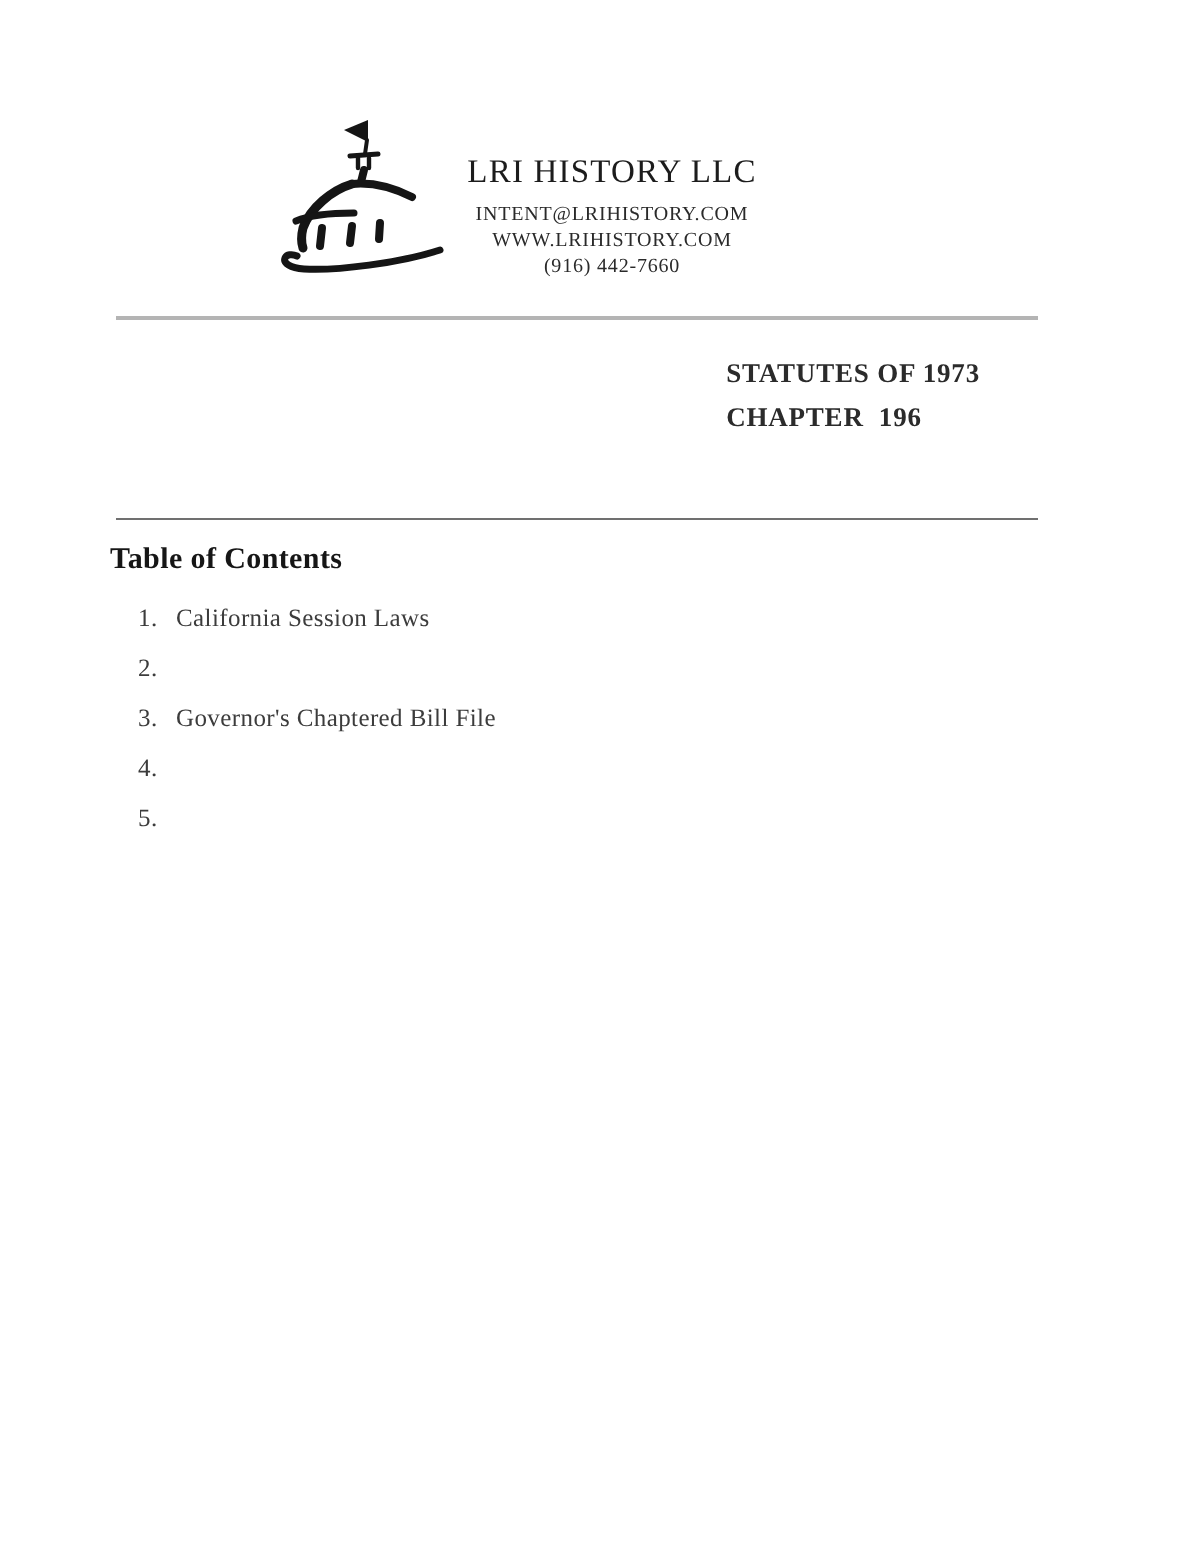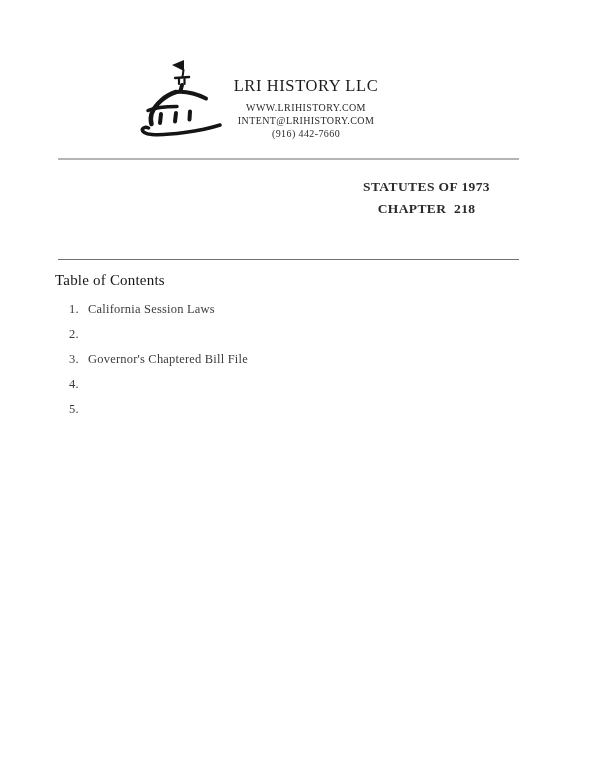--- a/index.html
+++ b/index.html
@@ -64,37 +64,37 @@
     width: 461px;
     height: 1px;
     background: #707070;
   }
 
   
   .reference-block {
     position: absolute;
     right: 110px;
     top: 176px;
-    text-align: center;
+    text-align: left;
   }
   .reference-line {
     font-weight: bold;
     font-size: 13.5px;
     letter-spacing: 0.4px;
     line-height: 22px;
     color: #2b2b2b;
     white-space: pre;
   }
 
   
   .toc-title {
     position: absolute;
     left: 55px;
     top: 272px;
-    font-weight: normal;
+    font-weight: bold;
     font-size: 15px;
     letter-spacing: 0.2px;
     color: #161616;
   }
   .toc-list {
     position: absolute;
     left: 69px;
     top: 302px;
     width: 400px;
   }
@@ -137,30 +137,30 @@
 
     <path d="M 21,56 L 20,65" stroke="#151515" stroke-width="4" fill="none" stroke-linecap="round"></path>
     <path d="M 36,55 L 35,63.5" stroke="#151515" stroke-width="4" fill="none" stroke-linecap="round"></path>
     <path d="M 50,53.5 L 49.5,61.5" stroke="#151515" stroke-width="4" fill="none" stroke-linecap="round"></path>
 
     <path d="M 80,67 C 60,73.5 28,77.5 12,76.5 C 5,76 1.5,73.5 2.5,71 C 3.2,69.3 6,68.8 8.5,70" stroke="#151515" stroke-width="3.5" fill="none" stroke-linecap="round"></path>
   </svg>
 
   <div class="header-text">
     <div class="company-name">LRI HISTORY LLC</div>
+    <div class="contact-line">INTENT@LRIHISTORY.COM</div>
     <div class="contact-line">WWW.LRIHISTORY.COM</div>
-    <div class="contact-line">INTENT@LRIHISTORY.COM</div>
     <div class="contact-line">(916) 442-7660</div>
   </div>
 
   <div class="rule-top"></div>
 
   <div class="reference-block">
     <div class="reference-line">STATUTES OF 1973</div>
-    <div class="reference-line">CHAPTER  218</div>
+    <div class="reference-line">CHAPTER  196</div>
   </div>
 
   <div class="rule-bottom"></div>
 
   <div class="toc-title">Table of Contents</div>
 
   <div class="toc-list">
     <div class="toc-row">
       <span class="toc-num">1.</span>
       <span class="toc-label">California Session Laws</span>

